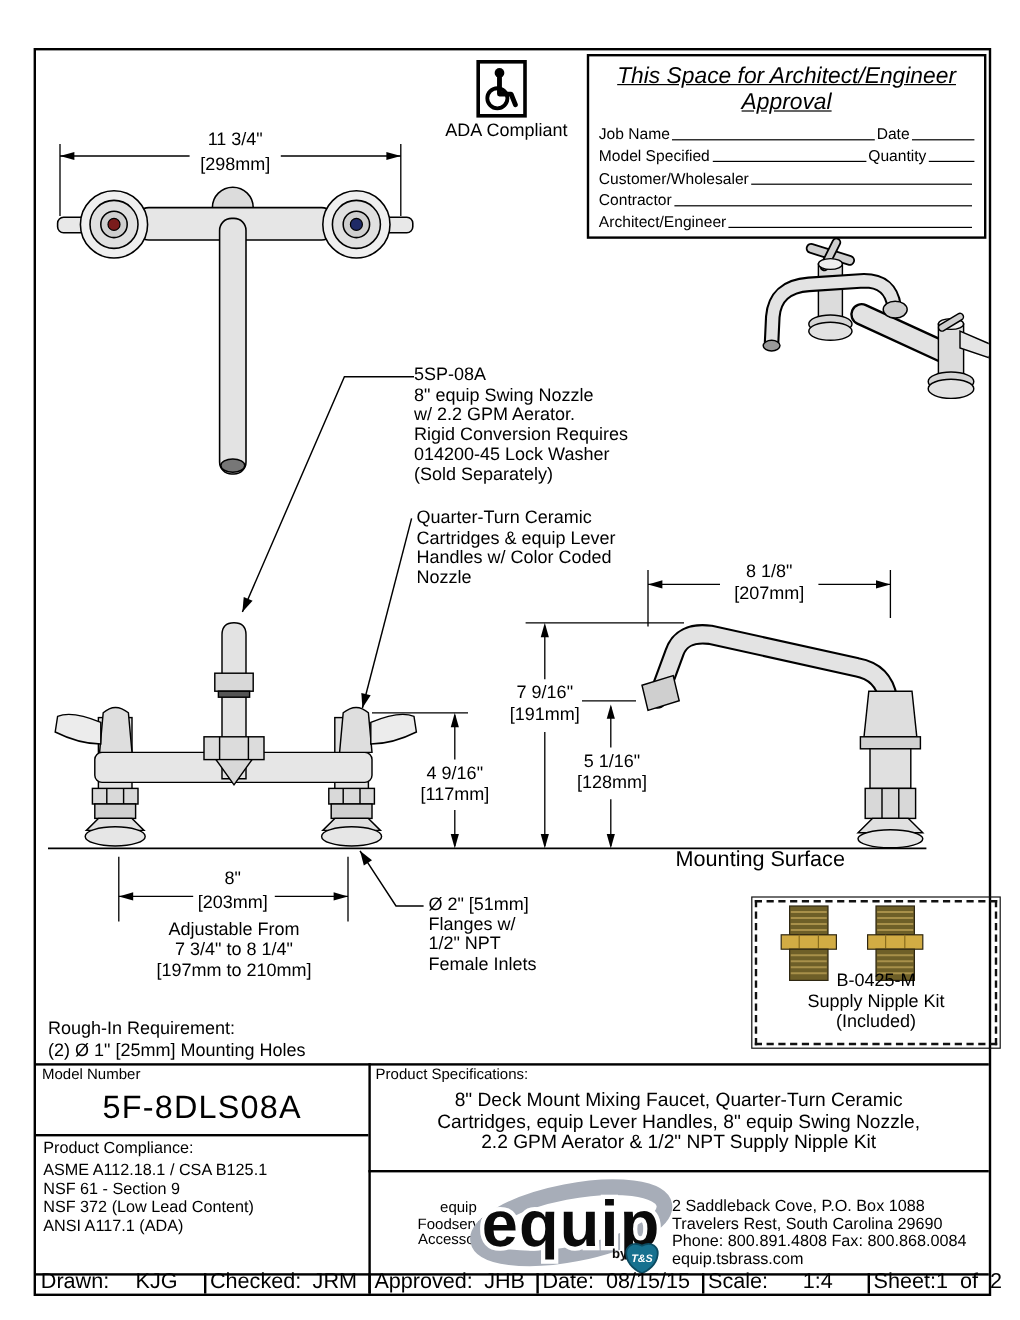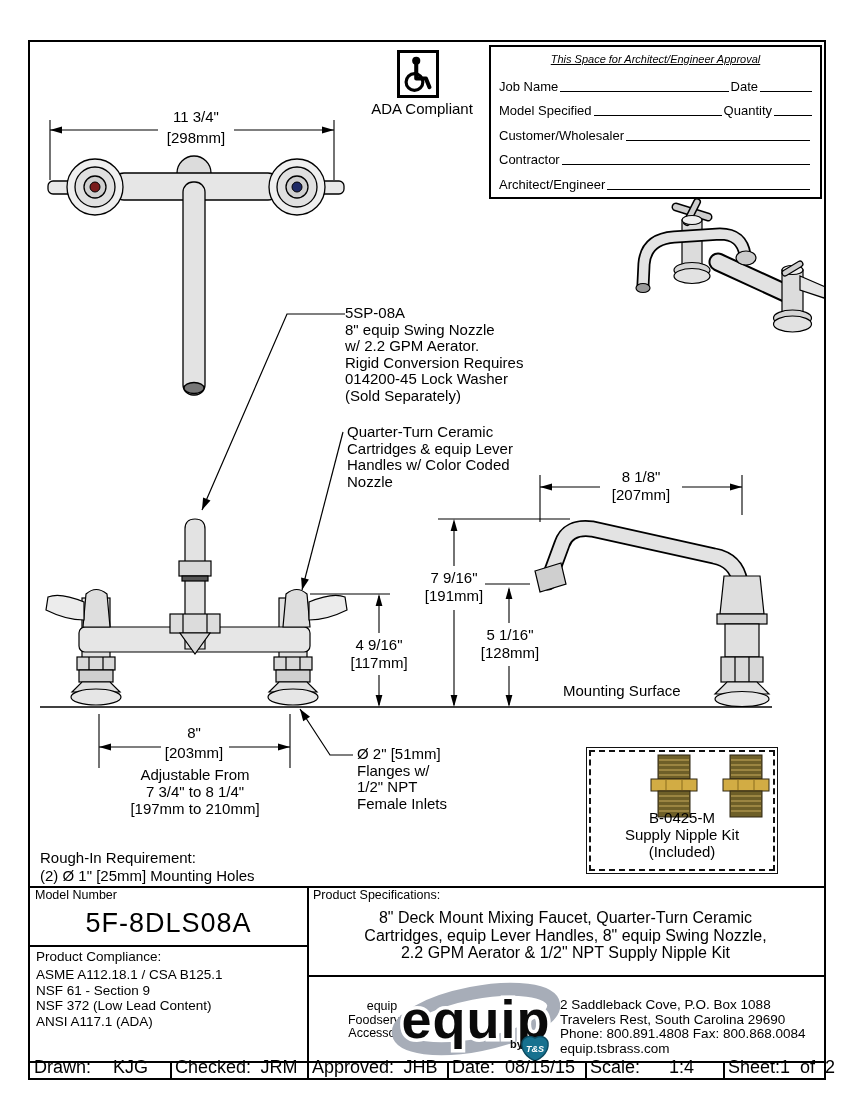--- a/index.html
+++ b/index.html
@@ -4,34 +4,34 @@
 <style>
   *{margin:0;padding:0;box-sizing:border-box}
   html,body{background:#fff}
   body{width:850px;height:1100px;position:relative;font-family:"Liberation Sans",sans-serif;color:#000;overflow:hidden}
   .sheet{position:absolute;left:28px;top:40px;width:798px;height:1040px;border:2px solid #000}
   .abs{position:absolute}
   .nowrap{white-space:nowrap}
   .line{display:block}
   
   .approval{left:459px;top:3px;width:333px;height:154px;border:2px solid #000;display:flex;flex-direction:column;padding:4px 8px 5px;font-size:13px}
-  .ap-title{text-align:center;font-style:italic;text-decoration:underline;font-size:11px;margin:2px 0 4px}
+  .ap-title{text-align:center;font-style:italic;text-decoration:underline;font-size:19px;margin:2px 0 4px}
   .ap-row{flex:1;display:flex;align-items:flex-end}
   .fill{flex:1;border-bottom:1.3px solid #000;margin:0 2px 2px 2px;height:2px}
   .fill-fixed{flex:none;border-bottom:1.3px solid #000;margin:0 0 2px 2px;height:2px}
   
   .ada-box{left:367px;top:8px;width:42px;height:48px;border:3px solid #000;display:flex;align-items:center;justify-content:center}
   .ada-label{left:322px;top:58px;width:140px;text-align:center;font-size:15px}
   
   .dim{font-size:15px;line-height:18px;text-align:center;white-space:nowrap;background:#fff0}
   .dim span{display:block}
   .callout{font-size:15px;line-height:16.5px;white-space:nowrap}
   .callout span{display:block}
   
-  .kit{left:556px;top:705px;width:192px;height:127px;border:1.5px solid #111}
+  .kit{left:596px;top:705px;width:208px;height:127px;border:1.5px solid #111}
   .kit-inner{position:absolute;inset:2px;border:2px dashed #111;display:flex;flex-direction:column;justify-content:flex-end;align-items:center;padding-bottom:9px}
   .kit-inner span{display:block;font-size:15px;line-height:17px;text-align:center}
   
   .tb-line{background:#000}
   .small-label{font-size:12.5px}
   .model-number{left:0;top:866px;width:277px;text-align:center;font-size:27px;letter-spacing:1px}
   .compliance{left:6px;top:925px;font-size:13.5px;line-height:15.5px}
   .specs{left:277px;top:867px;width:517px;text-align:center;font-size:16px;line-height:17.5px}
   .brand-small{left:302px;top:958px;width:100px;text-align:center;font-size:12.5px;line-height:13.5px}
   .address{left:530px;top:956px;width:262px;text-align:left;font-size:13.5px;line-height:14.5px}
@@ -282,21 +282,21 @@
   </div>
   <div class="abs dim" style="left:104px;top:681px;width:120px;line-height:20px">
     <span>8"</span>
     <span>[203mm]</span>
   </div>
   <div class="abs dim" style="left:64px;top:724px;width:202px;line-height:17px">
     <span>Adjustable From</span>
     <span>7 3/4" to 8 1/4"</span>
     <span>[197mm to 210mm]</span>
   </div>
-  <div class="abs nowrap" style="left:533px;top:640px;font-size:15px">Mounting Surface</div>
+  <div class="abs nowrap" style="left:533px;top:664px;font-size:18px">Mounting Surface</div>
 
   <div class="abs callout" style="left:315px;top:263px">
     <span>5SP-08A</span>
     <span>8" equip Swing Nozzle</span>
     <span>w/ 2.2 GPM Aerator.</span>
     <span>Rigid Conversion Requires</span>
     <span>014200-45 Lock Washer</span>
     <span>(Sold Separately)</span>
   </div>
   <div class="abs callout" style="left:317px;top:382px">

